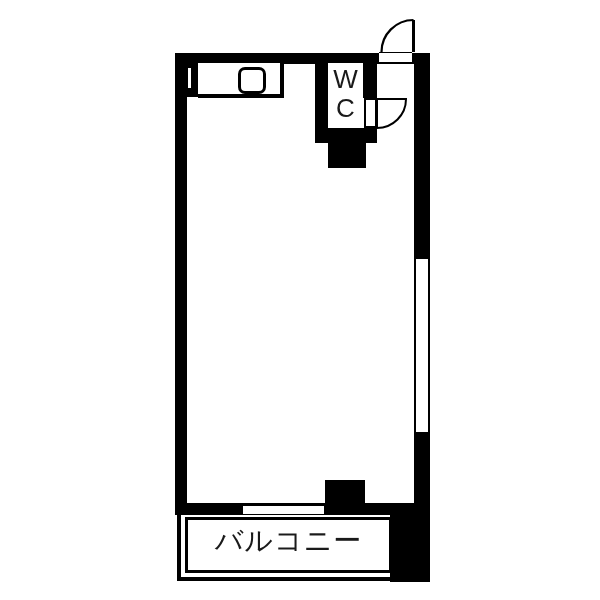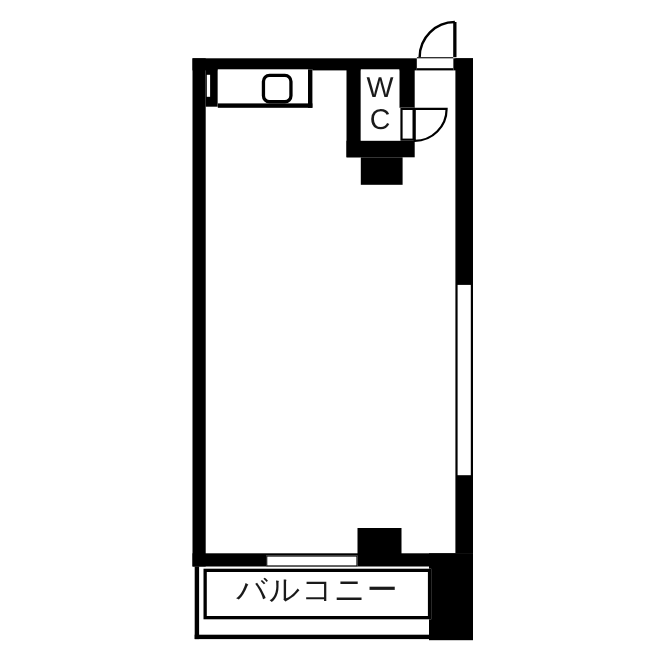--- a/index.html
+++ b/index.html
@@ -53,21 +53,21 @@
   .wc-door-leaf    {left:364px;top:98px;width:13px;height:30px;
     border:2px solid var(--wall);}
 
   
   .pillar-bottom   {left:325px;top:480px;width:40px;height:24px;}
   .balcony-opening {left:242px;top:505px;width:83px;height:10px;
     border:1.5px solid var(--wall);}
   .corner-block    {left:390px;top:503px;width:40px;height:79px;}
   .balcony-outer   {left:177px;top:515px;width:253px;height:66px;
     border-left:4px solid var(--wall);border-bottom:4px solid var(--wall);}
-  .balcony-floor   {left:185px;top:517px;width:207px;height:46px;
+  .balcony-floor   {left:185px;top:517px;width:207px;height:56px;
     border:3px solid var(--wall);
     display:flex;align-items:center;justify-content:center;
     padding-bottom:8px;}
   .balcony-floor span{font-size:28px;letter-spacing:1px;color:var(--text);}
 
   .door-overlay{left:0;top:0;width:600px;height:600px;pointer-events:none;}
 </style>
 </head>
 <body>
 

